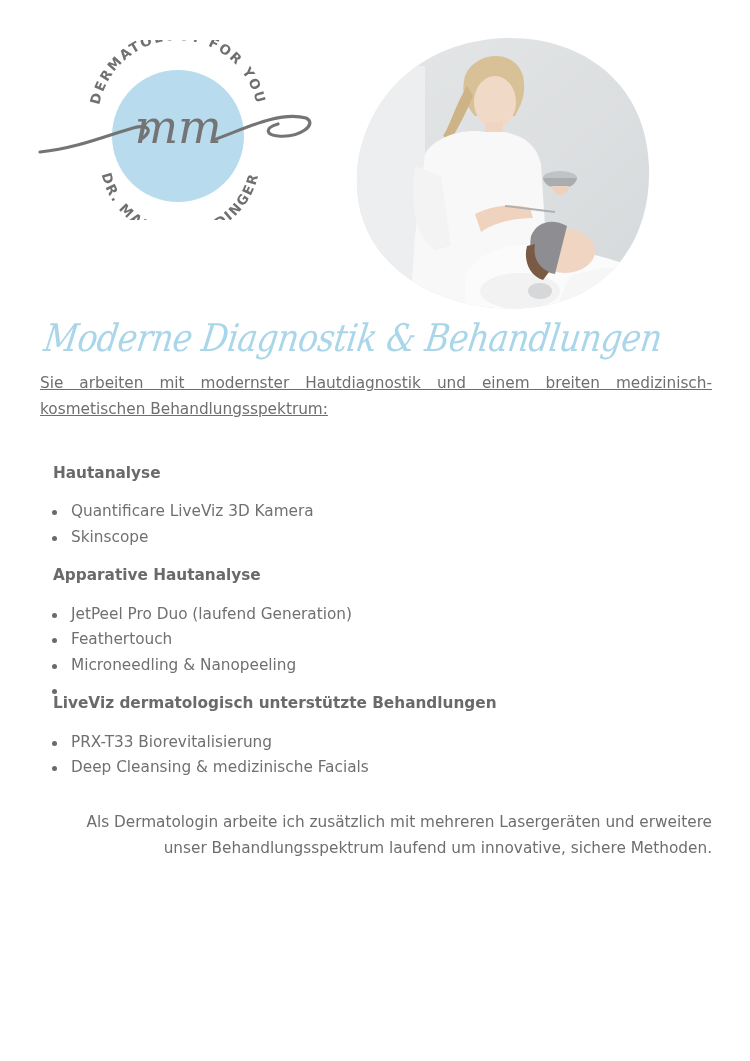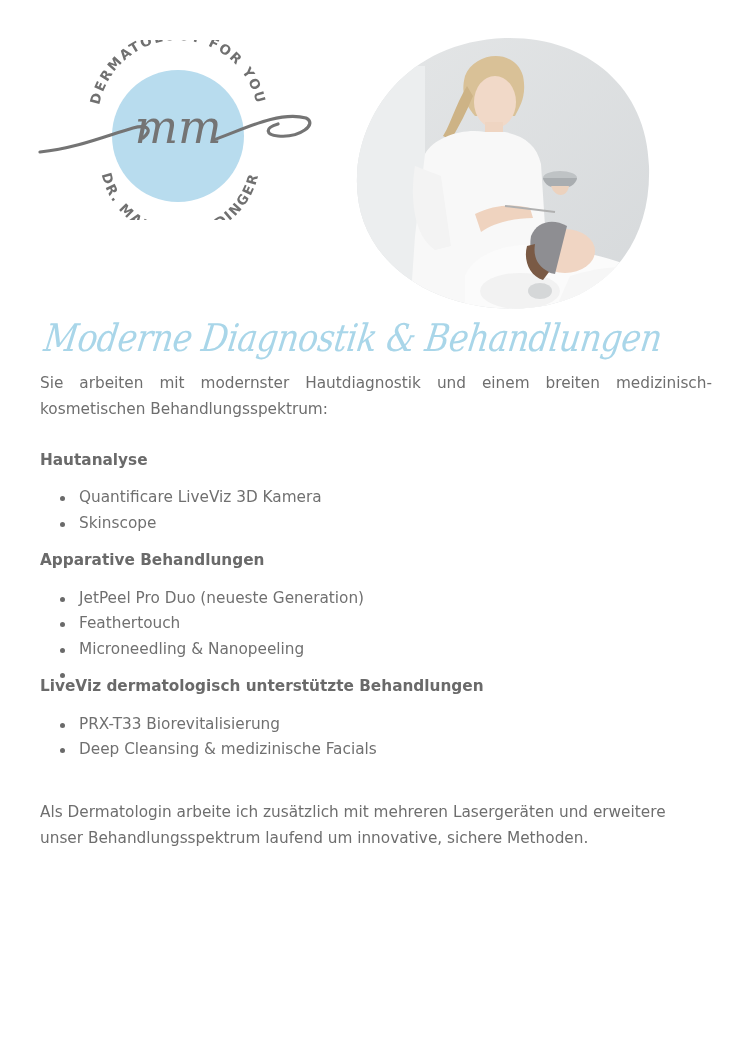--- a/index.html
+++ b/index.html
@@ -61,32 +61,33 @@
       transform: scaleY(1.15);
     }
     p {
       margin: 0;
       font-size: 15.3px;
       line-height: 25.5px;
     }
     .intro {
       text-align: justify;
       text-align-last: left;
+      text-decoration: underline;
     }
     .gap { height: 25.5px; }
     .section-label {
       font-weight: bold;
       font-size: 15.3px;
       line-height: 25.5px;
       color: #6a6a6a;
-      margin: 0;
+      margin: 13px;
     }
     ul {
       list-style: none;
-      margin: 12px;
+      margin: 4px;
       padding: 0;
     }
     li {
       position: relative;
       padding-left: 27px;
       font-size: 15.3px;
       line-height: 25.5px;
       color: #707070;
     }
     li .bullet {
@@ -94,20 +95,21 @@
       left: 8px;
       top: 11px;
       width: 5px;
       height: 5px;
       border-radius: 50%;
       background: #6a6a6a;
     }
     .closing {
       font-size: 15.3px;
       line-height: 25.5px;
+      text-align: right;
     }
   </style>
 </head>
 <body>
 
 <div class="header">
 
   <svg class="logo" viewBox="0 0 275 180" xmlns="http://www.w3.org/2000/svg">
     <defs>
       <path id="arcTop" d="M 60 80 A 78 78 0 0 1 220 80" fill="none"></path>
@@ -181,23 +183,23 @@
 
   <div>
     <div class="section-label">Hautanalyse</div>
     <ul>
       <li><span class="bullet"></span><span>Quantificare LiveViz 3D Kamera</span></li>
       <li><span class="bullet"></span><span>Skinscope</span></li>
     </ul>
   </div>
 
   <div>
-    <div class="section-label">Apparative Behandlungen</div>
+    <div class="section-label">Apparative Hautanalyse</div>
     <ul>
-      <li><span class="bullet"></span><span>JetPeel Pro Duo (neueste Generation)</span></li>
+      <li><span class="bullet"></span><span>JetPeel Pro Duo (laufend Generation)</span></li>
       <li><span class="bullet"></span><span>Feathertouch</span></li>
       <li><span class="bullet"></span><span>Microneedling &amp; Nanopeeling</span></li>
       <li><span class="bullet"></span></li>
     </ul>
   </div>
 
 
   <div>
     <div class="section-label">LiveViz dermatologisch unterstützte Behandlungen</div>
     <ul>

